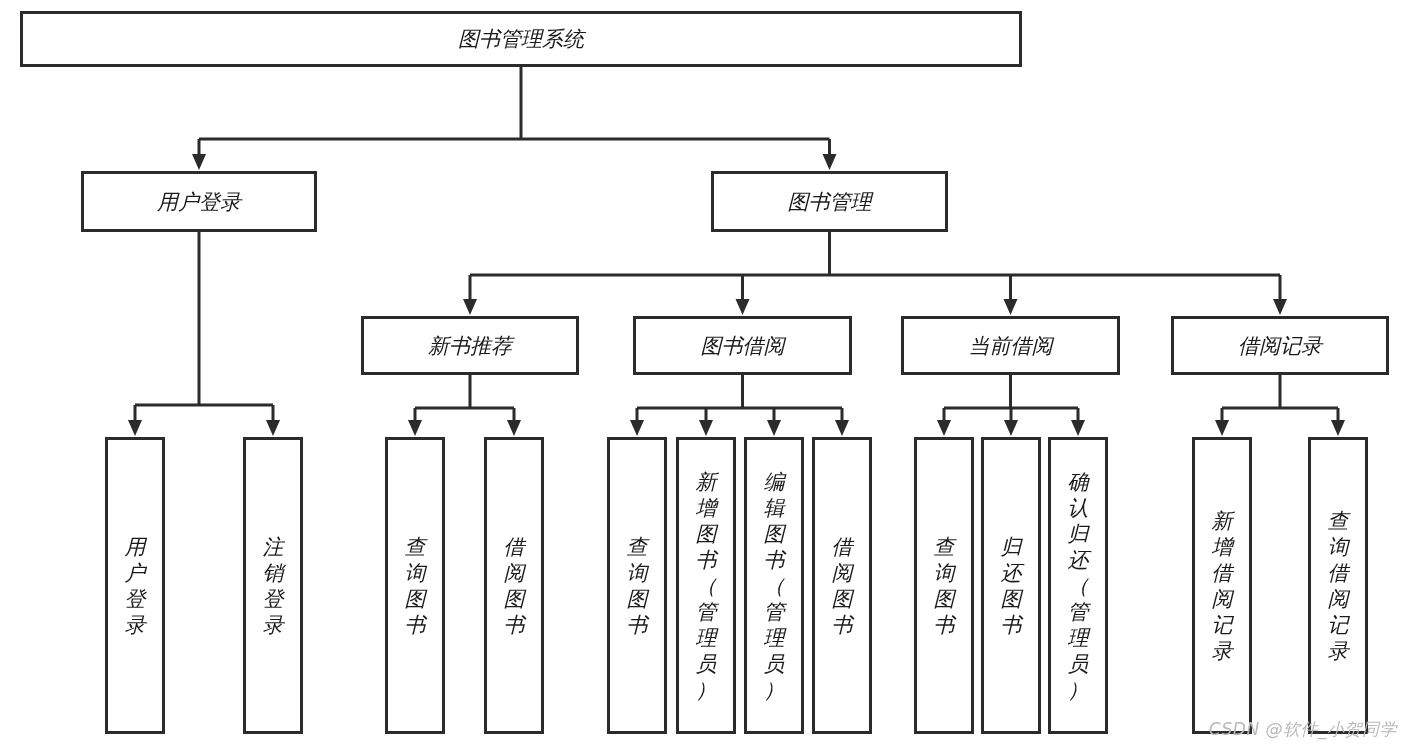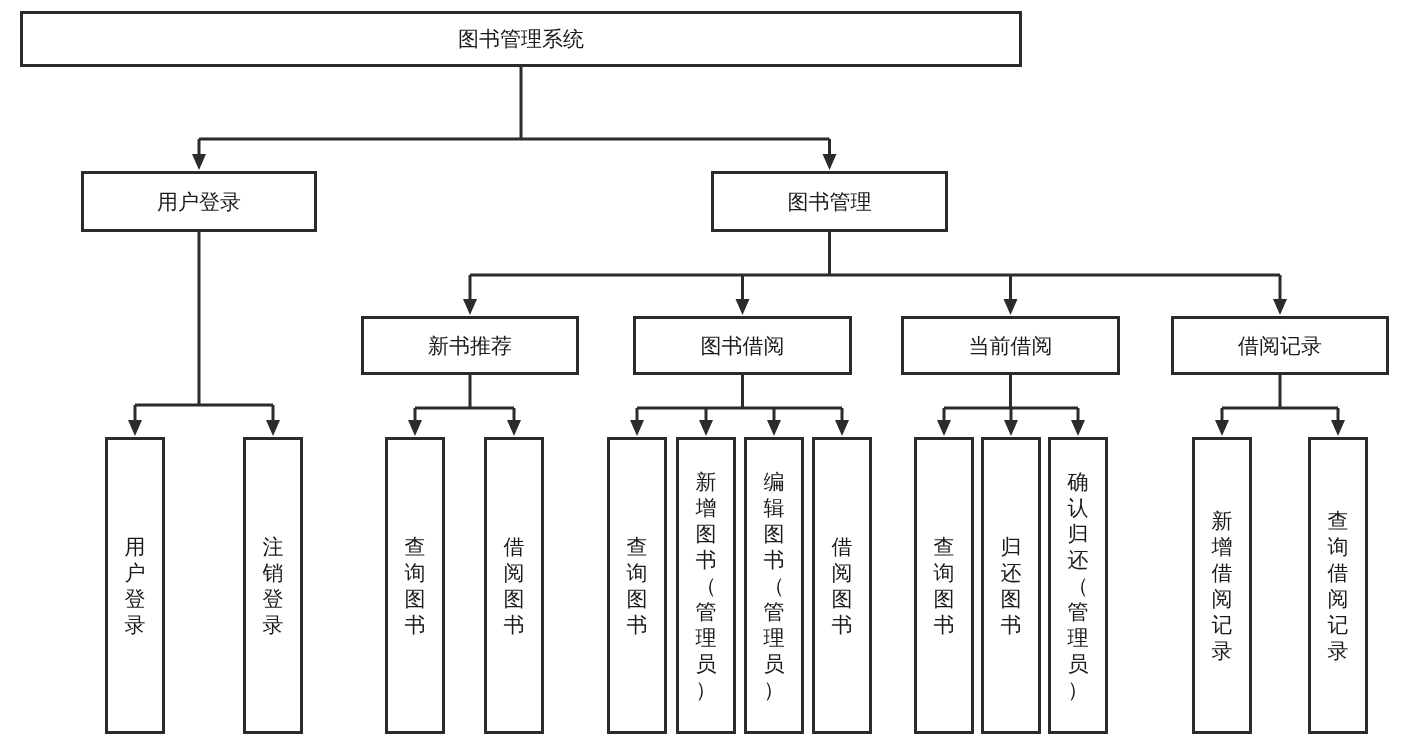--- a/index.html
+++ b/index.html
@@ -13,20 +13,21 @@
     height: 747px;
     font-family: "DejaVu Sans", "Liberation Sans", sans-serif;
     overflow: hidden;
     position: relative;
   }
   #diagram-root {
     position: relative;
     width: 1405px;
     height: 747px;
     background: #ffffff;
+    font-style: italic;
   }
   svg#flowchart {
     display: block;
     width: 1405px;
     height: 747px;
   }
   .node-rect {
     fill: #ffffff;
     stroke: #2b2b2b;
     stroke-width: 3;
@@ -207,13 +208,14 @@
         <g>
           <rect x="1193.5" y="438.5" width="57" height="294" class="node-rect"></rect>
           <text x="1222" y="527.78" class="node-label-v"><tspan x="1222" dy="0">新</tspan><tspan x="1222" dy="26">增</tspan><tspan x="1222" dy="26">借</tspan><tspan x="1222" dy="26">阅</tspan><tspan x="1222" dy="26">记</tspan><tspan x="1222" dy="26">录</tspan></text>
         </g>
         <g>
           <rect x="1309.5" y="438.5" width="57" height="294" class="node-rect"></rect>
           <text x="1338" y="527.78" class="node-label-v"><tspan x="1338" dy="0">查</tspan><tspan x="1338" dy="26">询</tspan><tspan x="1338" dy="26">借</tspan><tspan x="1338" dy="26">阅</tspan><tspan x="1338" dy="26">记</tspan><tspan x="1338" dy="26">录</tspan></text>
         </g>
       </g>
   </svg>
+  <div class="watermark">CSDN @软件_小贺同学</div>
 </div>
 
 </body></html>

